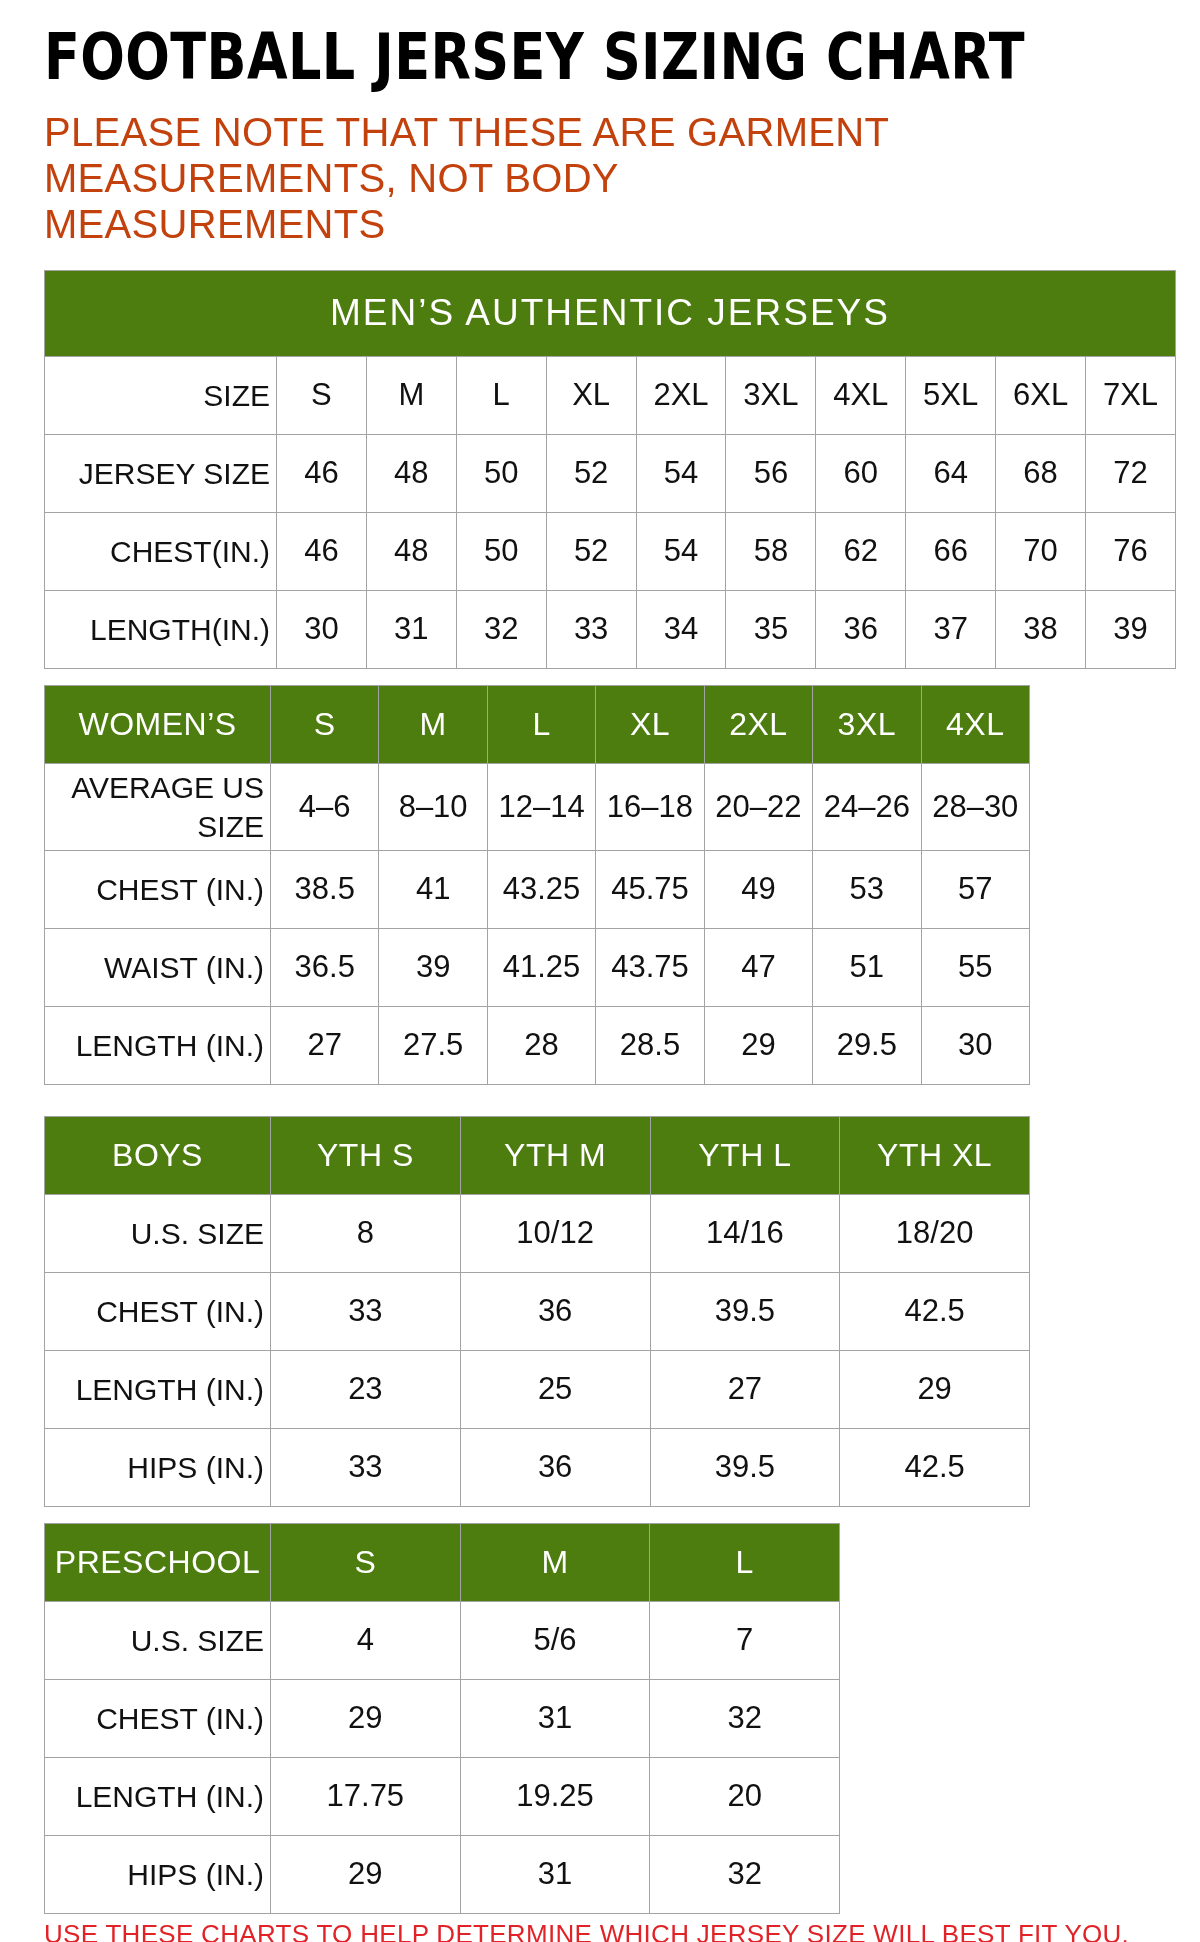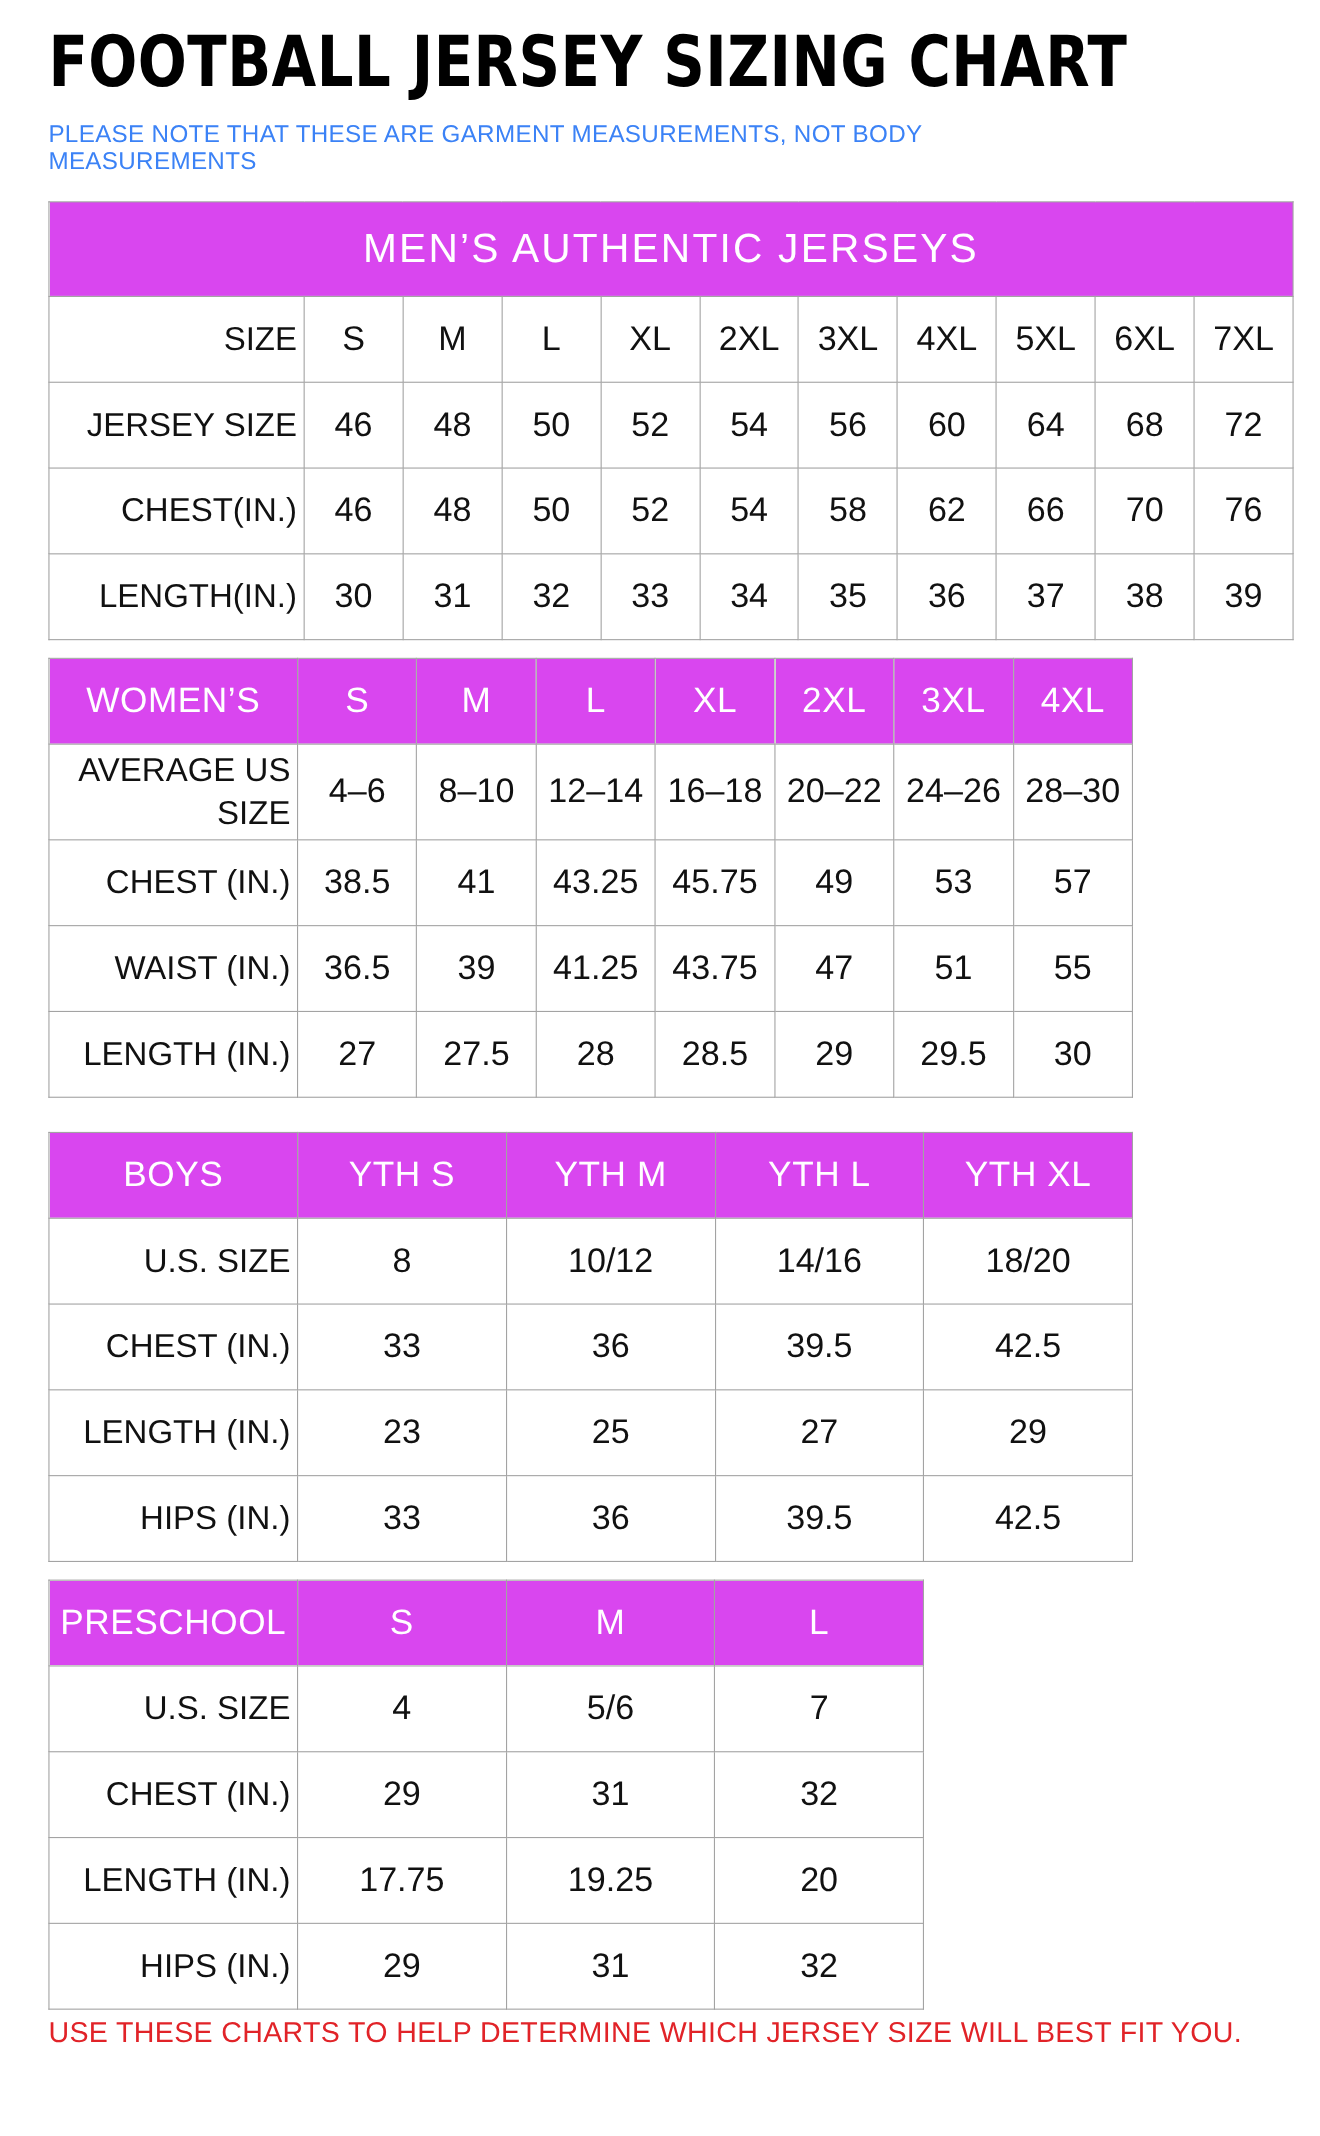--- a/index.html
+++ b/index.html
@@ -19,22 +19,22 @@
     line-height: 1.0;
     letter-spacing: 0.5px;
     white-space: nowrap;
     transform: scaleX(0.82);
     transform-origin: left center;
     color: #000000;
   }
 
   .note {
     margin-top: 20px;
-    color: #3b82f6;
-    font-size: 22px;
+    color: #c2410c;
+    font-size: 40px;
     line-height: 1.15;
     letter-spacing: 0.3px;
   }
 
   table.sizing {
     border-collapse: collapse;
     table-layout: fixed;
   }
   .sizing th, .sizing td {
     border: 1px solid #a3a3a3;
@@ -43,21 +43,21 @@
     font-weight: normal;
     padding: 4px 6px;
     height: 78px;
     font-size: 31px;
     line-height: 1.3;
     color: #111111;
     background: #ffffff;
     overflow: hidden;
   }
   .sizing th.gray {
-    background: #d946ef;
+    background: #4d7c0f;
     color: #ffffff;
     font-size: 32px;
     letter-spacing: 0.5px;
   }
   .sizing th.table-title {
     font-size: 37px;
     letter-spacing: 2px;
     height: 86px;
   }
   .sizing td.row-label { font-size: 30px; text-align: right; }

